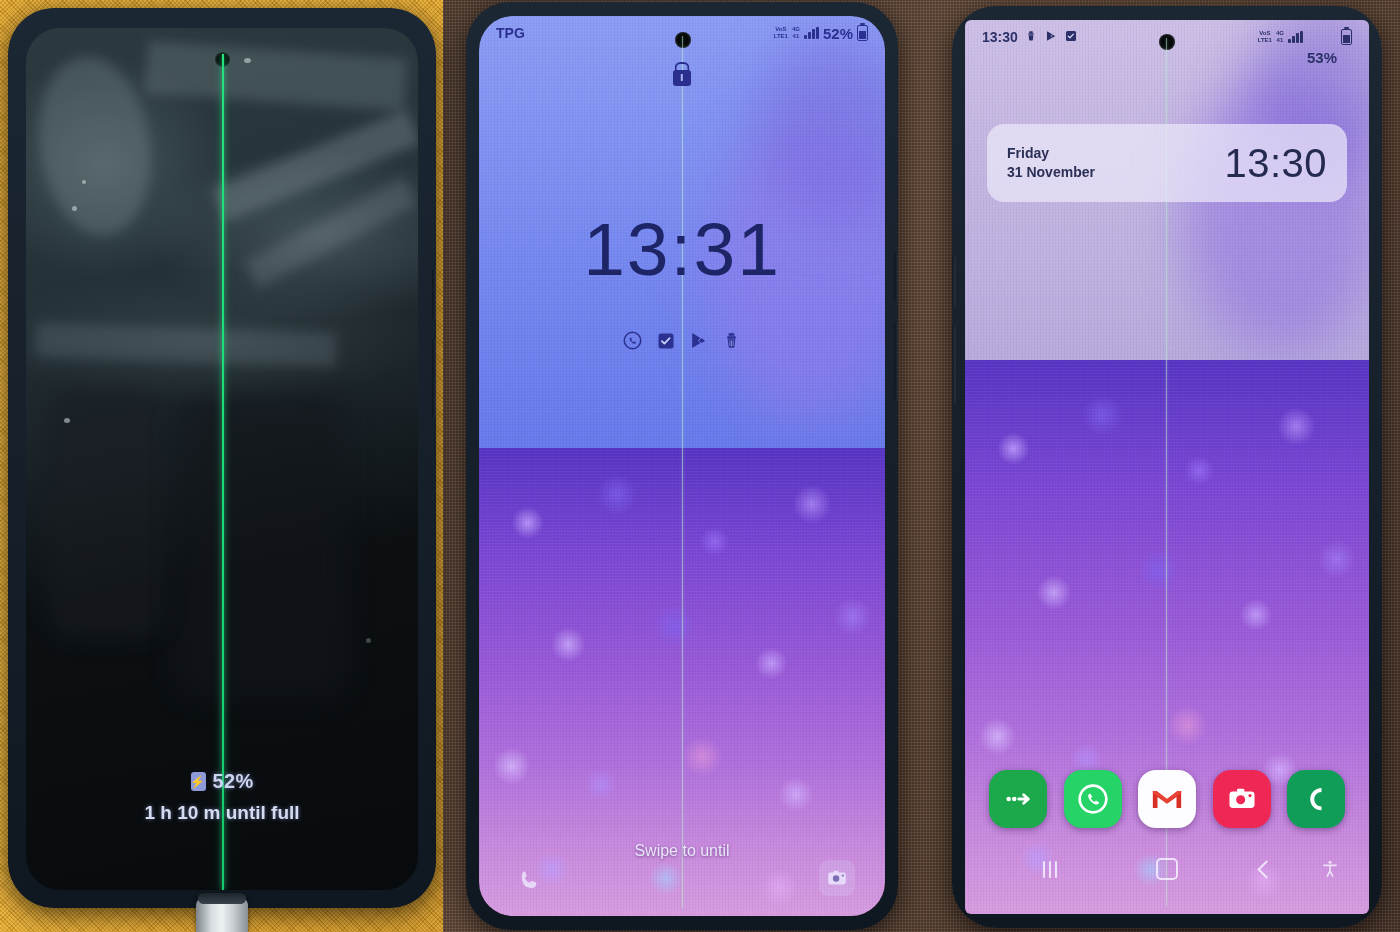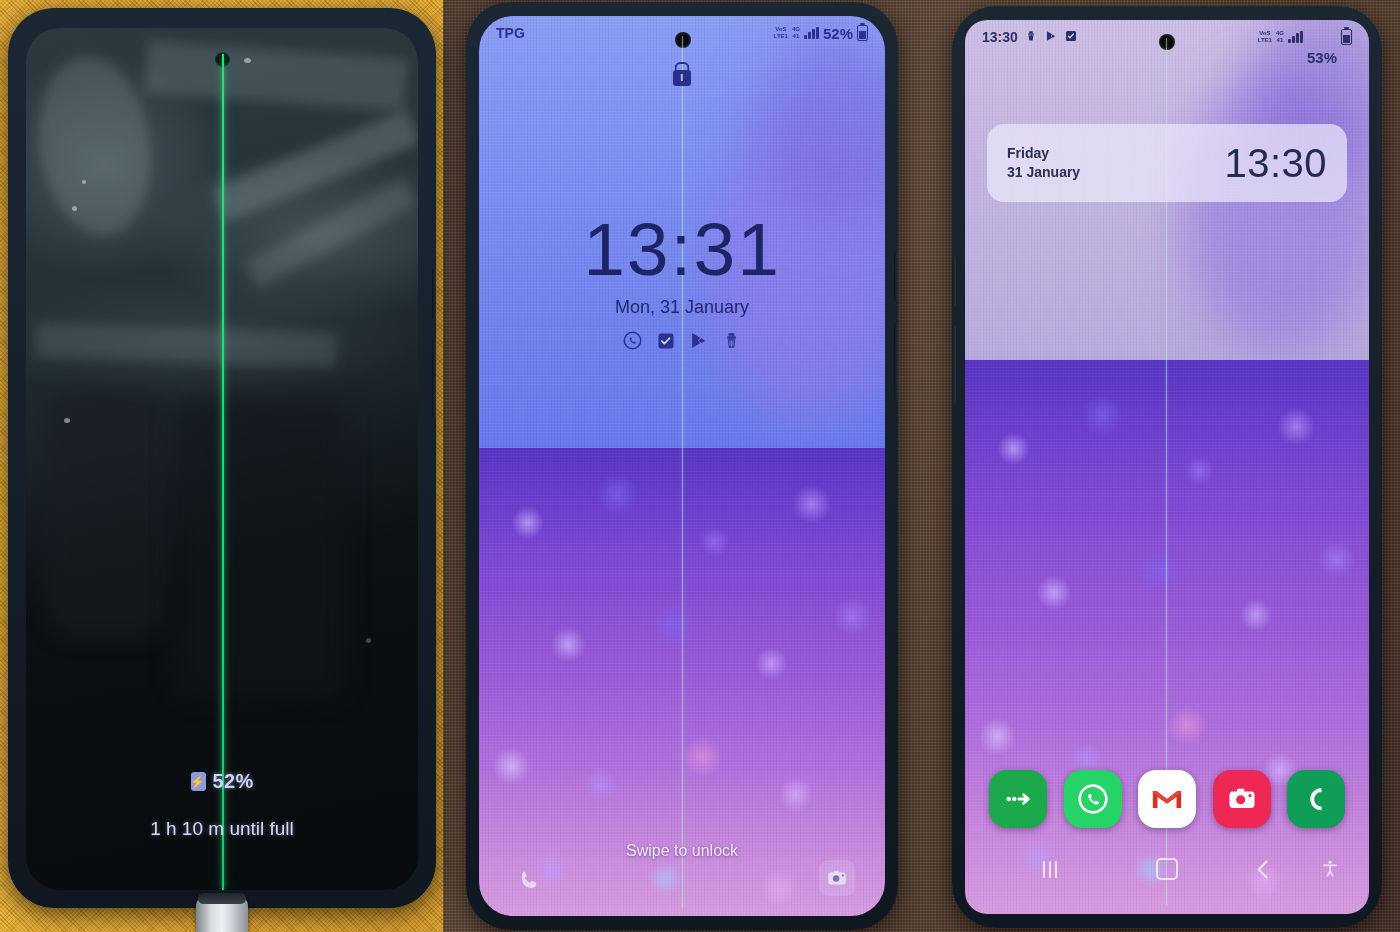--- a/index.html
+++ b/index.html
@@ -110,22 +110,22 @@
     text-shadow: 0 0 4px rgba(150,165,230,.6);
   }
   .bolt-batt {
     width: 15px; height: 19px;
     border-radius: 3px;
     background: #8e9ad8;
     display: flex; align-items: center; justify-content: center;
     color: #1a2030; font-size: 12px; font-weight: bold;
   }
   .charge-eta {
-    margin-top: 25px;
-    font-size: 19px; font-weight: normal;
+    margin-top: 9px;
+    font-size: 19px; font-weight: bold;
     color: #d5dcf2;
     text-shadow: 0 0 4px rgba(150,165,230,.55);
   }
   .cable {
     position: absolute;
     left: 196px; top: 898px;
     width: 52px; height: 40px;
     border-radius: 7px 7px 4px 4px;
     background: linear-gradient(90deg, #7d8489 0%, #d7dde0 30%, #eef1f3 50%, #c6ccd0 72%, #8a9196 100%);
     box-shadow: 0 -3px 5px rgba(0,0,0,.5);
@@ -299,21 +299,21 @@
   }
   #sc-phone { left: 32px; top: 846px; }
   #sc-cam {
     right: 30px; top: 844px;
     background: rgba(220,215,250,.22);
     border-radius: 9px;
   }
 
   
   #phone-right { left: 952px; top: 6px; width: 430px; height: 922px; border-radius: 44px; }
-  #screen-right { left: 13px; top: 14px; width: 404px; height: 894px; border-radius: 22px; }
+  #screen-right { left: 13px; top: 14px; width: 404px; height: 894px; border-radius: 6px; }
   .clock-widget {
     position: absolute;
     left: 22px; right: 22px; top: 104px;
     height: 78px;
     border-radius: 17px;
     background: rgba(236,232,250,.72);
     display: flex; align-items: center; justify-content: space-between;
     padding: 0 20px;
     box-sizing: border-box;
   }
@@ -433,21 +433,20 @@
               <i></i>
             </span>
           <span style="font-size:15px;">52%</span>
           <span class="battico"></span>
         </div>
       </div>
 
       <div class="lock-glyph"></div>
 
       <div class="lock-clock">13:31</div>
-      <div class="lock-date">Mon, 31 January</div>
 
       <div class="lock-notifs">
         <span class="nicon">
           <svg width="19" height="19" viewBox="0 0 24 24">
               <circle cx="12" cy="12" r="10.4" fill="none" stroke="#2b3190" stroke-width="1.9"></circle>
               <path d="M9 8.4c.5-.5 1.1-.3 1.4.3l.6 1.2c.2.4.1.7-.2 1l-.5.5c.6 1.2 1.5 2.1 2.7 2.7l.5-.5c.3-.3.6-.4 1-.2l1.2.6c.6.3.8.9.3 1.4-1 1-2.6.6-4.3-.6-1.6-1.2-3-2.9-3.3-4.4-.2-.9 0-1.5.6-2z" fill="#2b3190"></path>
             </svg>
         </span>
         <span class="nicon">
           <svg width="18" height="18" viewBox="0 0 24 24">
@@ -463,21 +462,21 @@
         <span class="nicon">
           <svg width="19" height="19" viewBox="0 0 24 24">
               <path d="M8 3.4c2.6-1 5.4-1 8 0l-.6 2.6H8.6z" fill="#2b3190"></path>
               <rect x="6.6" y="6.6" width="10.8" height="3.1" rx=".7" fill="#2b3190"></rect>
               <path d="M7.2 10.4h9.6l-1.2 9.8a1 1 0 0 1-1 .9H9.4a1 1 0 0 1-1-.9z" fill="#2b3190"></path>
               <path d="M12 12.4v7M10 12.4v6M14 12.4v6" stroke="#8f97e8" stroke-width="1" stroke-linecap="round"></path>
             </svg>
         </span>
       </div>
 
-      <div class="swipe-text">Swipe to unlock</div>
+      <div class="swipe-text">Swipe to until</div>
 
       <div class="shortcut" id="sc-phone">
         <svg width="25" height="25" viewBox="0 0 24 24">
             <path d="M6.6 3.3c.8 0 1.3.4 1.6 1.2l.9 2.4c.3.8.1 1.4-.5 1.9l-1.1.9c.9 2 2.5 3.6 4.6 4.5l.9-1.1c.5-.6 1.1-.8 1.9-.5l2.4.9c.8.3 1.2.8 1.2 1.6 0 2.3-1.9 4.2-4.2 4.2C8.1 19.3 4.5 15.7 4.5 7.5c0-2.3 1.9-4.2 2.1-4.2z" fill="currentColor"></path>
           </svg>
       </div>
       <div class="shortcut" id="sc-cam">
         <svg width="22" height="22" viewBox="0 0 24 24">
             <rect x="2.4" y="6" width="19.2" height="13" rx="2.6" fill="currentColor"></rect>
             <circle cx="11" cy="12.6" r="3.5" fill="#7c6fb8"></circle>
@@ -542,21 +541,21 @@
               <i></i>
             </span>
           <span style="font-size:15px;margin-top:41px;">53%</span>
           <span class="battico"></span>
         </div>
       </div>
 
       <div class="clock-widget">
         <div class="cw-date">
           <div class="cw-day">Friday</div>
-          <div class="cw-md">31 January</div>
+          <div class="cw-md">31 November</div>
         </div>
         <div class="cw-time">13:30</div>
       </div>
 
       <div class="dock">
         <div class="app" style="background:#1ba94c;">
           <svg width="32" height="32" viewBox="0 0 24 24">
               <circle cx="5" cy="12" r="1.7" fill="#fff"></circle>
               <circle cx="9.2" cy="12" r="1.7" fill="#fff"></circle>
               <path d="M12.6 12h6.2M16.2 8.8l3.6 3.2-3.6 3.2" fill="none" stroke="#fff" stroke-width="2.1" stroke-linecap="round" stroke-linejoin="round"></path>

